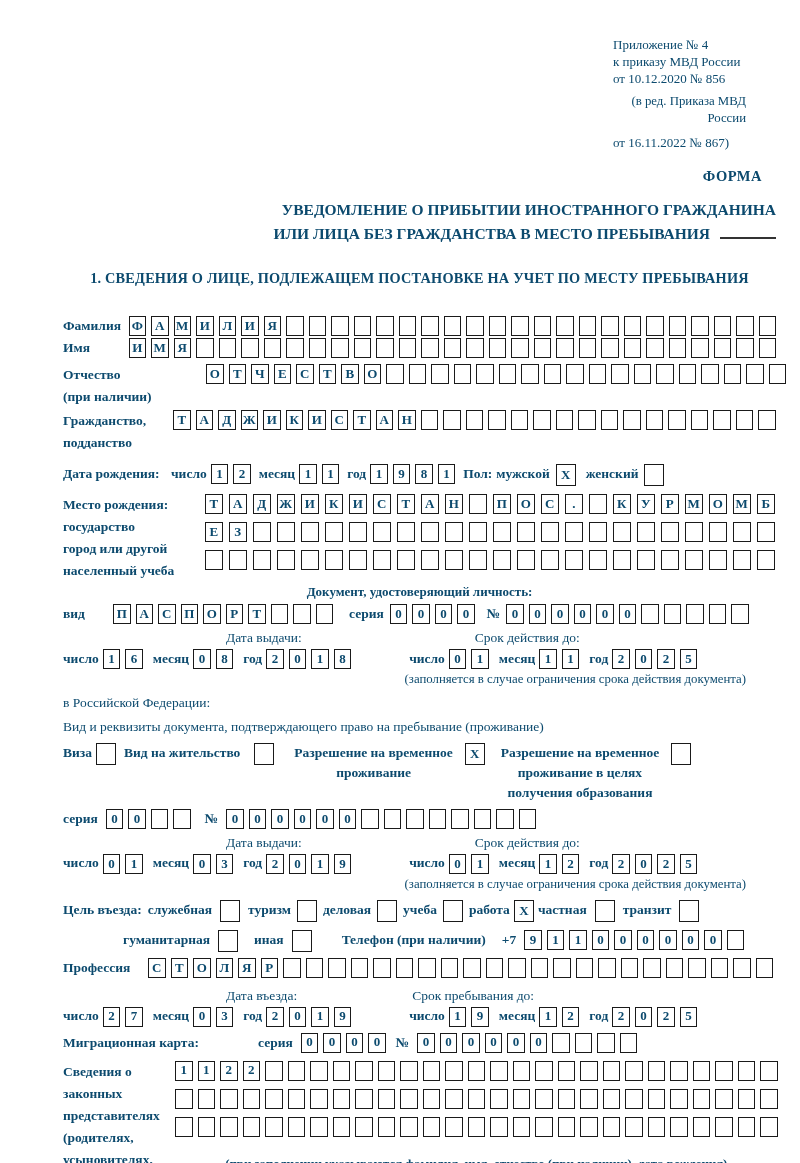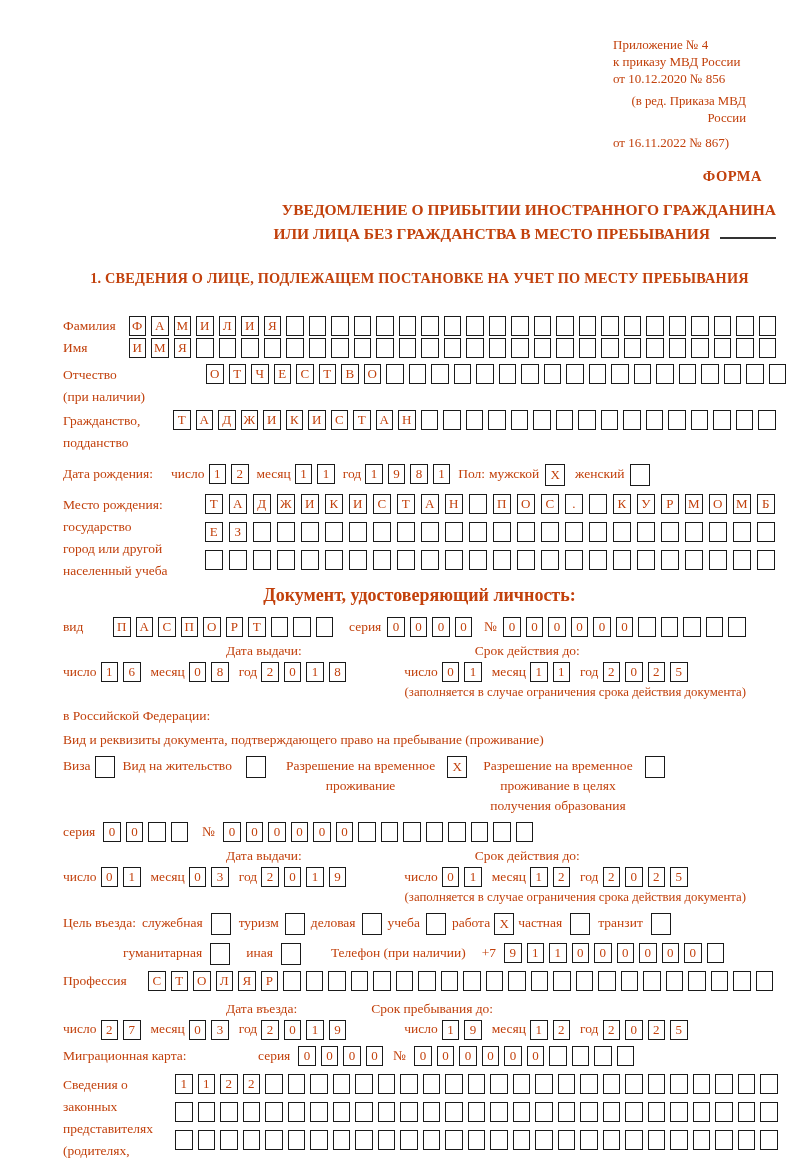--- a/index.html
+++ b/index.html
@@ -1,48 +1,48 @@
 <!DOCTYPE html>
 <html><head>
 <meta charset="utf-8">
 <style>
   * { box-sizing: border-box; }
   html, body { margin: 0; padding: 0; background: #ffffff; }
   .page {
     width: 800px; height: 1163px;
     padding: 36px 24px 16px 63px;
     font-family: "Liberation Serif", "DejaVu Serif", serif;
-    color: #c2410c; position: relative; overflow: hidden;
+    color: #0c4a6e; position: relative; overflow: hidden;
     font-size: 13.5px; line-height: 1.25;
   }
   
   .annex { margin-left: 550px; font-size: 13px; line-height: 17px; }
   .annex .note { margin-top: 6px; }
   .forma-row { text-align: right; padding-right: 14px; font-weight: bold; font-size: 14.5px; margin-top: 16px; letter-spacing: 0.5px; }
   
   .title { text-align: right; font-weight: bold; font-size: 15.5px; line-height: 24px; margin-top: 13px; }
   .title-underline { display: inline-block; width: 56px; border-bottom: 2px solid #333; margin-left: 10px; height: 14px; }
   .section-heading { font-weight: bold; font-size: 14.3px; margin-top: 24px; text-align: center; letter-spacing: 0.2px; white-space: nowrap; }
   
-  .frow { display: flex; align-items: flex-start; margin-bottom: 8px; flex-wrap: nowrap; }
+  .frow { display: flex; align-items: flex-start; margin-bottom: 8px; flex-wrap: nowrap; font-weight: bold; }
   .lbl, .dlbl { white-space: nowrap; padding-top: 2px; }
   .cells { display: flex; gap: 5px; flex: 0 0 auto; }
   .cells.g65 { gap: 6.5px; }
   .cell {
     width: 17.5px; height: 20px; border: 1.4px solid #1a1a1a;
     display: flex; align-items: center; justify-content: center;
     font-size: 13px; flex: 0 0 auto; background: #fff;
   }
   .cells.big .cell { width: 20px; height: 22px; }
   .w67 { width: 67px; } .w110 { width: 110px; } .w143 { width: 143px; }
   .w85 { width: 85px; } .w100 { width: 100px; } .w145 { width: 145px; }
   .lblcol { display: flex; flex-direction: column; flex: 0 0 auto; }
   .lblcol div { line-height: 22px; white-space: nowrap; }
   .rowscol { display: flex; flex-direction: column; gap: 8px; }
-  .center-head { text-align: center; font-weight: bold; font-size: 18px; margin: 2px 0 11px 0; }
+  .center-head { text-align: center; font-weight: bold; font-size: 13px; margin: 2px 0 4px 0; }
   .hdr { display: flex; font-size: 13.5px; margin-bottom: 2px; white-space: nowrap; }
   .note { text-align: right; padding-right: 30px; font-size: 12.8px; margin-top: 3px; margin-bottom: 7px; }
   .para { margin-bottom: 7px; white-space: nowrap; }
   .opt-text { text-align: center; line-height: 20px; white-space: nowrap; }
   .ml4 { margin-left: 4px; } .ml6 { margin-left: 6px; } .ml8 { margin-left: 8px; }
   .ml10 { margin-left: 10px; } .ml12 { margin-left: 12px; } .ml14 { margin-left: 14px; }
   .ml16 { margin-left: 16px; } .ml20 { margin-left: 20px; } .ml24 { margin-left: 8px; }
   .ml30 { margin-left: 30px; text-align: right; } .ml50 { margin-left: 50px; } .ml58 { margin-left: 58px; }
   .mt30 { margin-top: 28px; }
   .mb0 { margin-bottom: 2px; } .mb6 { margin-bottom: 6px; } .mb10 { margin-bottom: 10px; }
@@ -608,21 +608,21 @@
         <span class="cell"></span>
         <span class="cell"></span>
         <span class="cell"></span>
         <span class="cell"></span>
         <span class="cell"></span>
       </span>
   </div>
 
   <div class="hdr">
     <span style="margin-left:163px">Дата въезда:</span>
-    <span style="margin-left:74px">Срок пребывания до:</span>
+    <span style="margin-left:115px">Срок пребывания до:</span>
   </div>
   <div class="frow mb6">
     <span class="dgroup">
       <span class="dlbl">число</span>
       <span class="cells">
           <span class="cell">2</span>
           <span class="cell">7</span>
         </span>
       <span class="dlbl ml10">месяц</span>
       <span class="cells">

